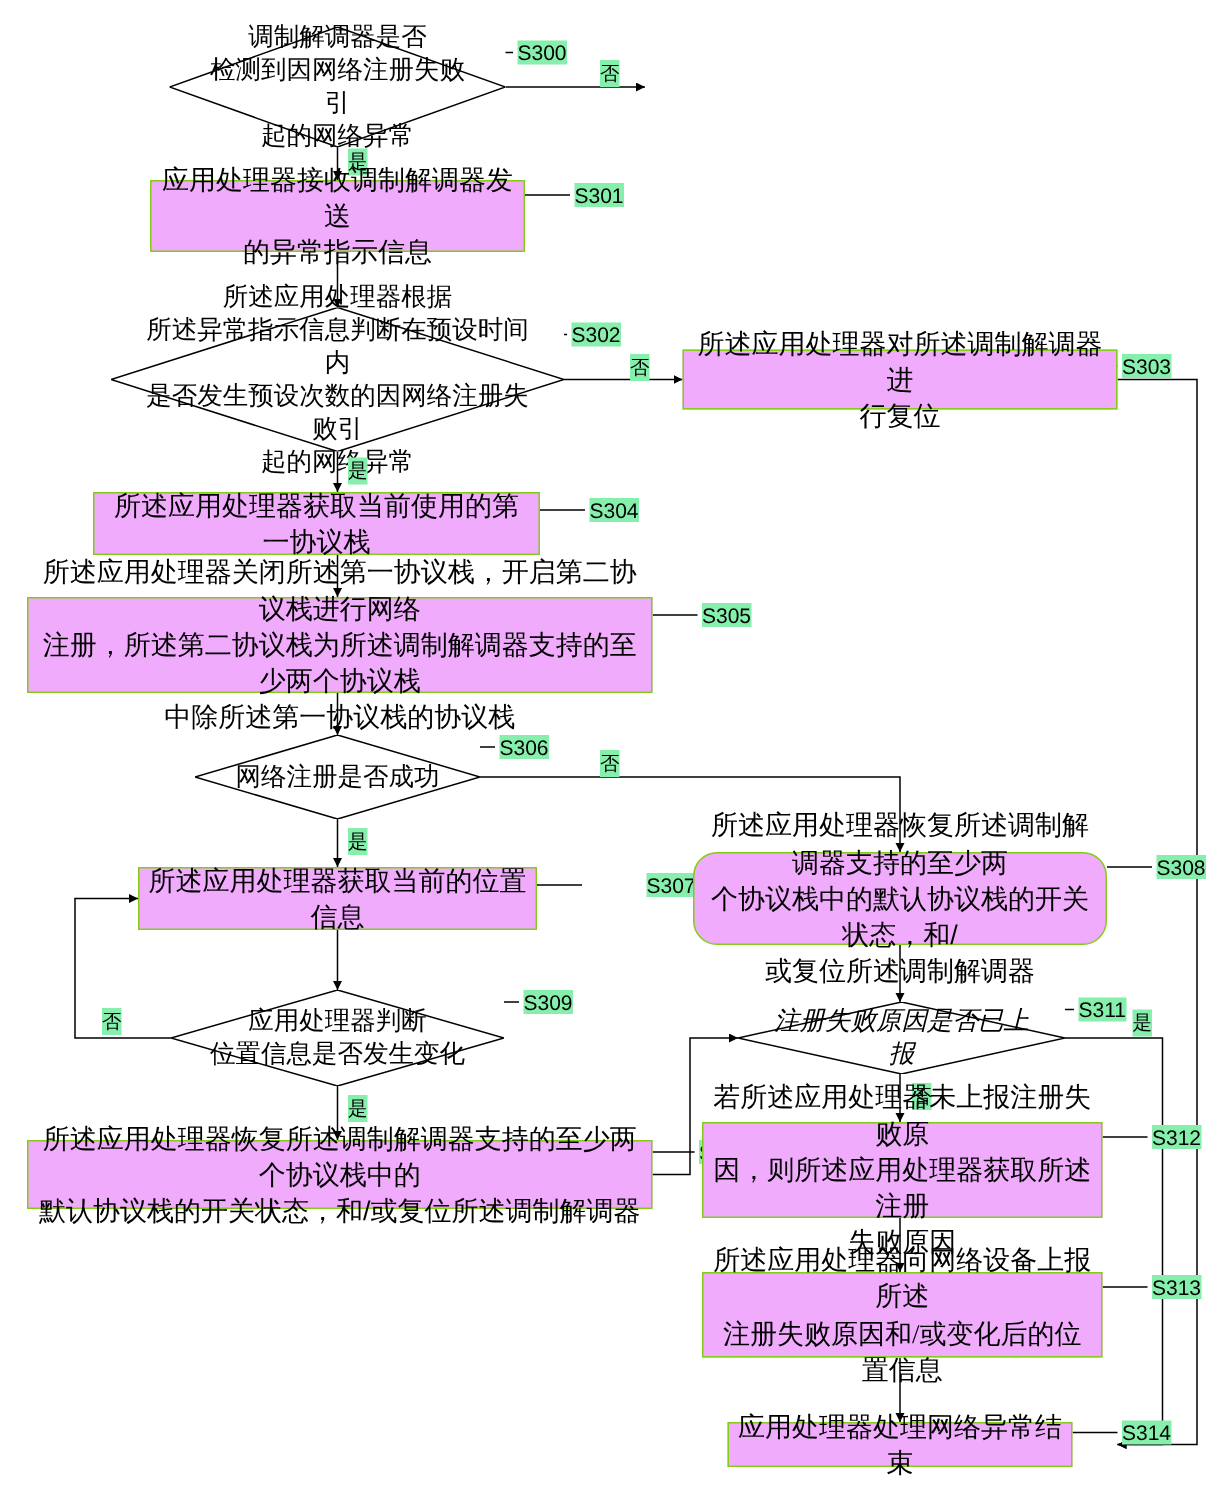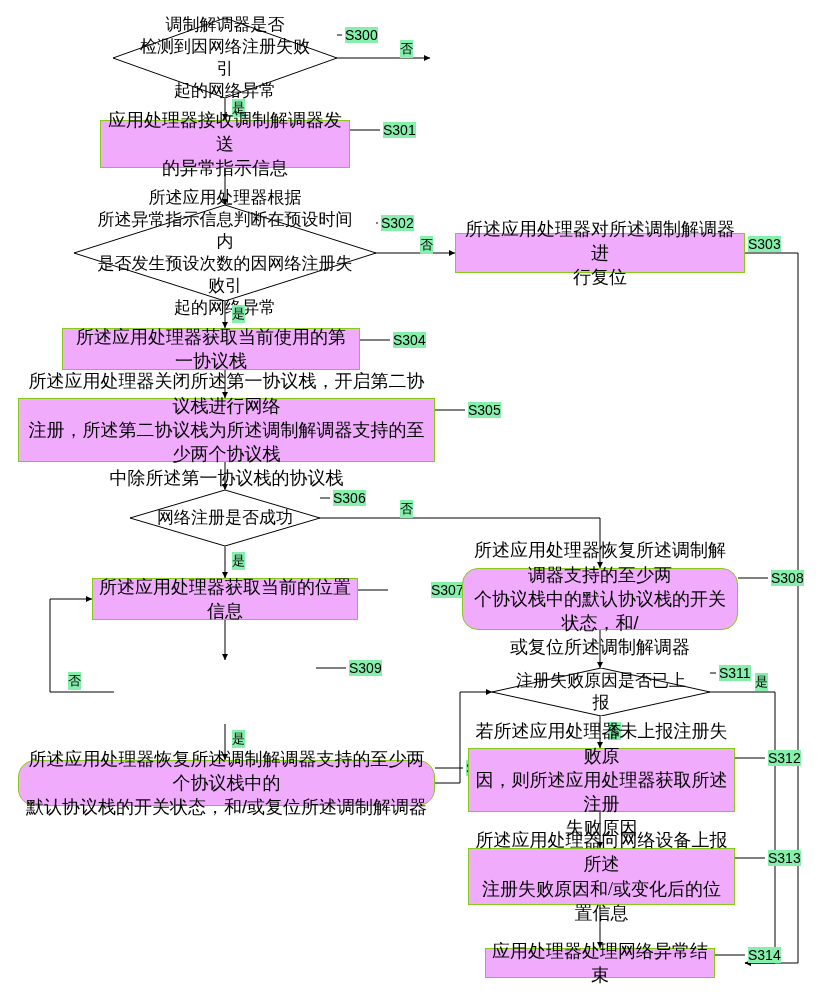--- a/index.html
+++ b/index.html
@@ -176,34 +176,40 @@
 <div class="box" style="left:92px; top:578px; width:266px; height:42px;">
   <span>所述应用处理器获取当前的位置信息</span>
 </div>
 <div class="label" style="left:391px; top:582px;margin-left:40px;">S307</div>
 
 <div class="box" style="left:462px; top:568px; width:276px; height:62px;border-radius:16px;">
   <span>所述应用处理器恢复所述调制解调器支持的至少两<br>个协议栈中的默认协议栈的开关状态，和/<br>或复位所述调制解调器</span>
 </div>
 <div class="label" style="left:771px; top:570px;">S308</div>
 
+<div class="diamond" style="left:114px; top:660px; width:222px; height:64px;">
+  <svg viewBox="0 0 222 64" preserveAspectRatio="none">
+        <polygon points="111,0 222,32 111,64 0,32" fill="#fff" stroke="#000"></polygon>
+      </svg>
+  <div class="dtext">应用处理器判断<br>位置信息是否发生变化</div>
+</div>
 <div class="label" style="left:349px; top:660px;">S309</div>
 <div class="label small" style="left:232px; top:730px;">是</div>
 <div class="label small" style="left:68px; top:672px;">否</div>
 
-<div class="box" style="left:18px; top:760px; width:417px; height:46px;border-radius:17px;">
+<div class="box" style="left:18px; top:760px; width:417px; height:46px;">
   <span>所述应用处理器恢复所述调制解调器支持的至少两个协议栈中的<br>默认协议栈的开关状态，和/或复位所述调制解调器</span>
 </div>
 <div class="label" style="left:466px; top:760px;">S310</div>
 
 <div class="diamond" style="left:492px; top:668px; width:218px; height:48px;">
   <svg viewBox="0 0 218 48" preserveAspectRatio="none">
         <polygon points="109,0 218,24 109,48 0,24" fill="#fff" stroke="#000"></polygon>
       </svg>
-  <div class="dtext" style="padding:0 22px;">注册失败原因是否已上报</div>
+  <div class="dtext" style="padding:0 22px;font-style:italic;">注册失败原因是否已上报</div>
 </div>
 <div class="label" style="left:719px; top:665px;">S311</div>
 <div class="label small" style="left:608px; top:722px;">否</div>
 <div class="label small" style="left:755px; top:673px;">是</div>
 
 <div class="box" style="left:468px; top:748px; width:267px; height:64px;">
   <span>若所述应用处理器未上报注册失败原<br>因，则所述应用处理器获取所述注册<br>失败原因</span>
 </div>
 <div class="label" style="left:768px; top:750px;">S312</div>
 

